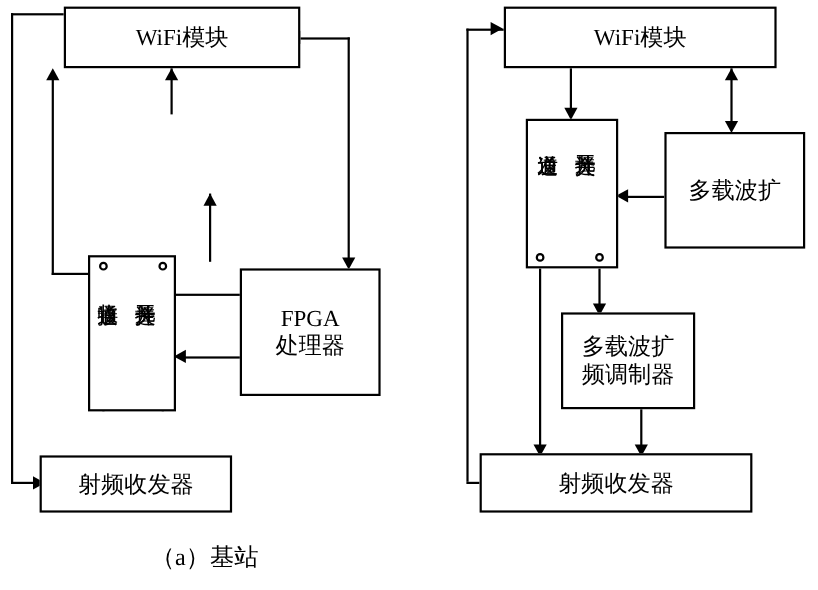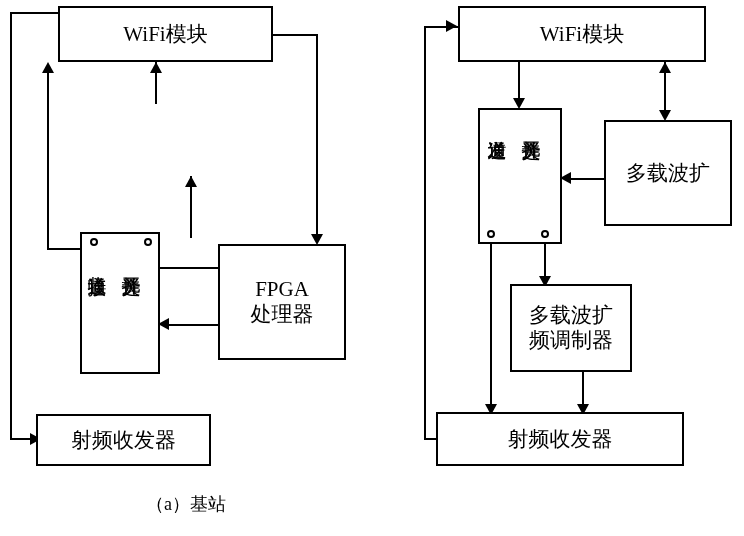--- a/index.html
+++ b/index.html
@@ -85,21 +85,21 @@
     width: 8px;
     height: 8px;
     border: 2px solid #000000;
     border-radius: 50%;
     background: #ffffff;
     box-sizing: border-box;
     z-index: 4;
   }
   .caption {
     position: absolute;
-    font-size: 18px;
+    font-size: 22px;
     color: #000000;
     text-align: center;
     white-space: nowrap;
   }
 </style>
 </head>
 <body>
 
 <div id="root">
 

